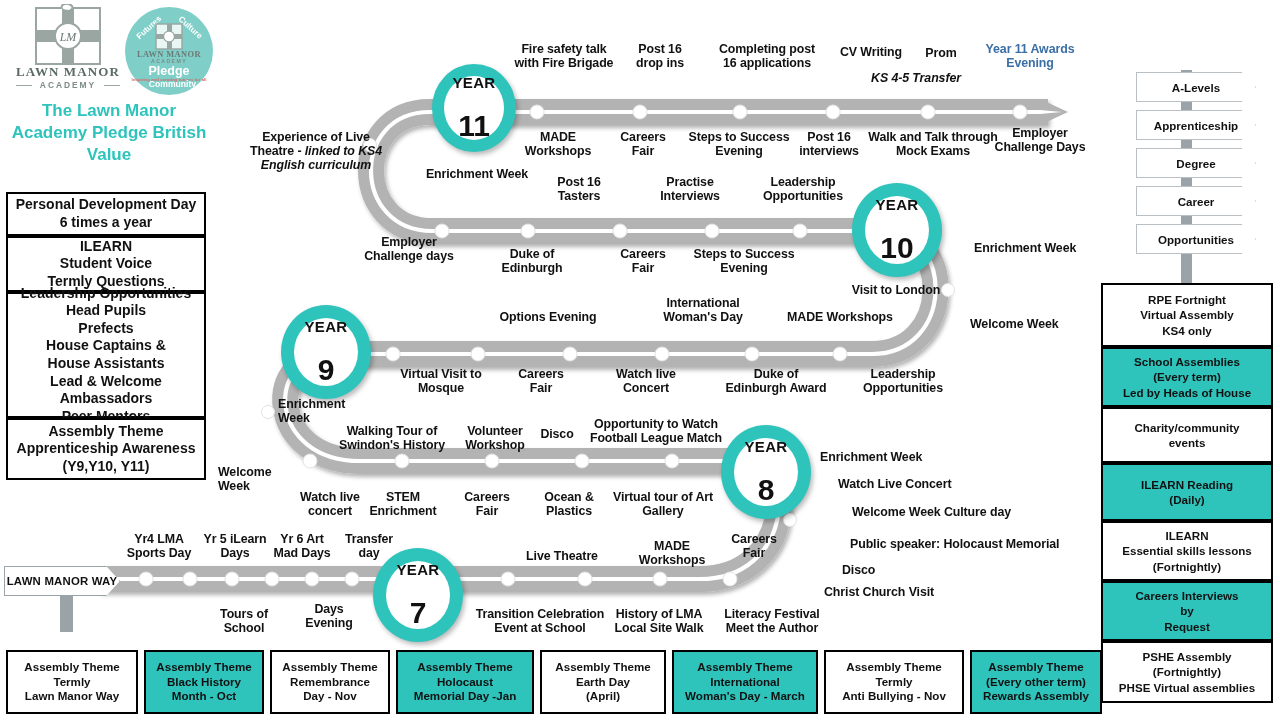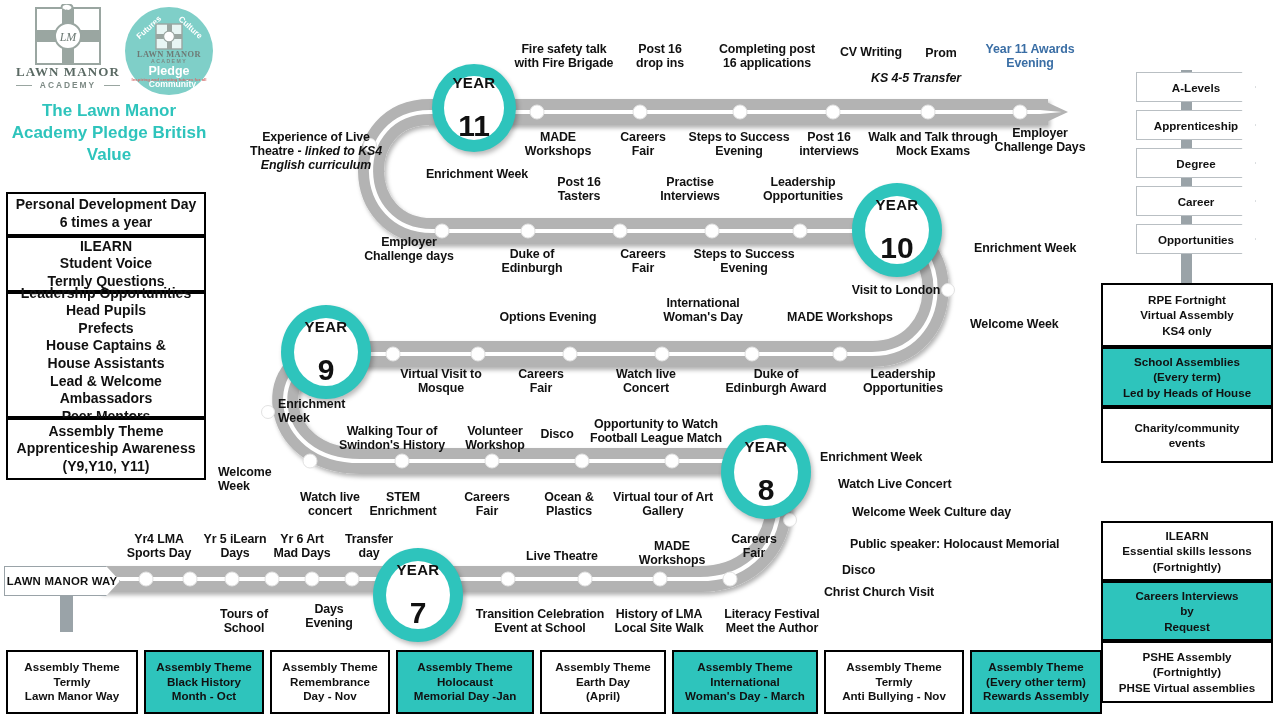--- a/index.html
+++ b/index.html
@@ -432,20 +432,22 @@
   <div class="sign" style="top:224px;">Opportunities</div>
 
   <div class="rbox" style="top:283px;height:64px;">RPE Fortnight
 Virtual Assembly
 KS4 only</div>
   <div class="rbox teal" style="top:347px;height:60px;">School Assemblies
 (Every term)
 Led by Heads of House</div>
   <div class="rbox" style="top:407px;height:56px;">Charity/community
 events</div>
+  <div class="rbox teal" style="top:463px;height:58px;">ILEARN Reading
+(Daily)</div>
   <div class="rbox" style="top:521px;height:60px;">ILEARN
 Essential skills lessons
 (Fortnightly)</div>
   <div class="rbox teal" style="top:581px;height:60px;">Careers Interviews
 by
 Request</div>
   <div class="rbox" style="top:641px;height:62px;">PSHE Assembly
 (Fortnightly)
 PHSE Virtual assemblies</div>
 

